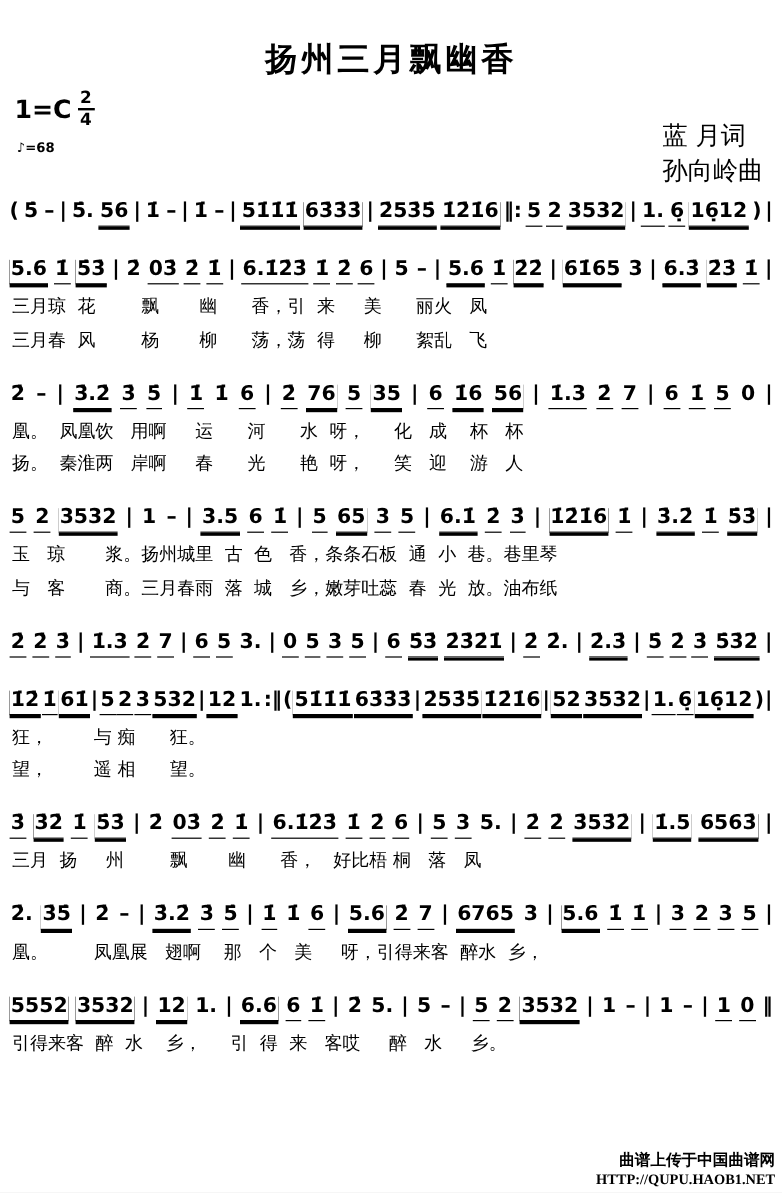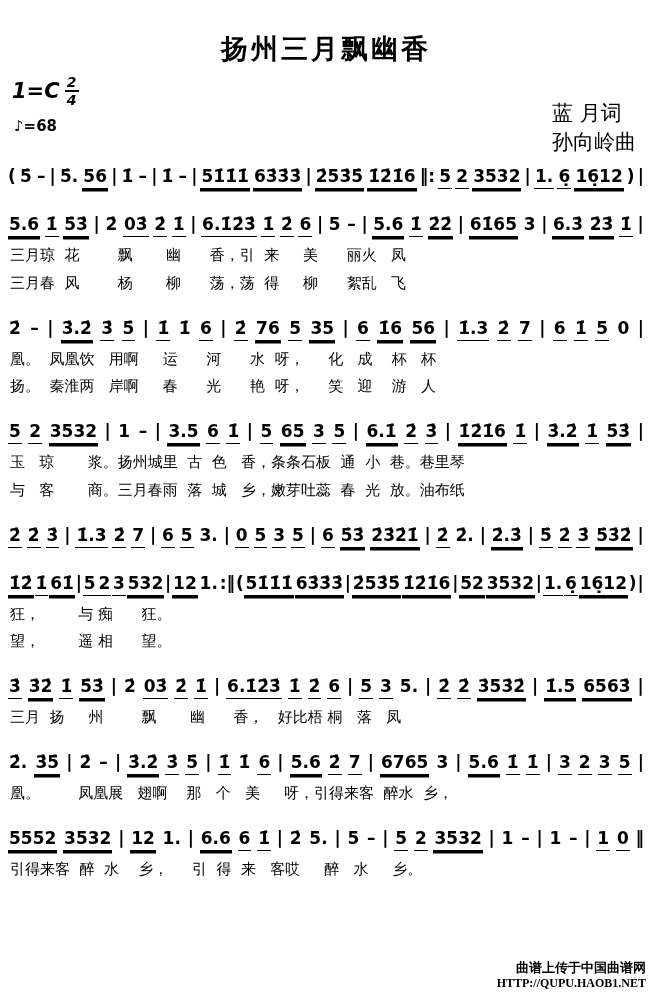--- a/index.html
+++ b/index.html
@@ -8,25 +8,25 @@
     background:#ffffff;color:#000;overflow:hidden;
     font-family:"DejaVu Sans","Liberation Sans",sans-serif;
   }
   .title{
     text-align:center;font-size:27px;font-weight:bold;
     padding-top:31px;letter-spacing:3px;
   }
   .meta{position:relative;height:74px;margin:8px 16px 0 12px;}
   .keysig{
     position:absolute;left:0;top:0;font-size:21px;font-weight:bold;
-    display:flex;align-items:center;gap:5px;font-style:italic;
+    display:flex;align-items:center;gap:5px;
   }
   .frac{display:inline-flex;flex-direction:column;align-items:center;line-height:1;font-size:14px;font-weight:bold;}
   .fbar{width:14px;height:2px;background:#000;margin:1px 0;}
-  .tempo{position:absolute;left:2px;top:42px;font-size:15px;font-weight:bold;}
+  .tempo{position:absolute;left:2px;top:42px;font-size:11px;font-weight:bold;}
   .credits{position:absolute;right:0;top:24px;text-align:left;font-size:21px;line-height:1.4;}
   #systems{padding:2px 8px 0 8px;}
   .system{margin-bottom:5px;}
   .notation{
     display:flex;justify-content:space-between;align-items:baseline;
     font-weight:bold;font-size:17px;padding:15px 0 5px 0;
   }
   .tok{white-space:nowrap;padding:0 1px 2px 1px;}
   .u1{border-bottom:1.5px solid #000;}
   .u2{border-bottom:1.5px solid #000;box-shadow:0 2.5px 0 #000;}

